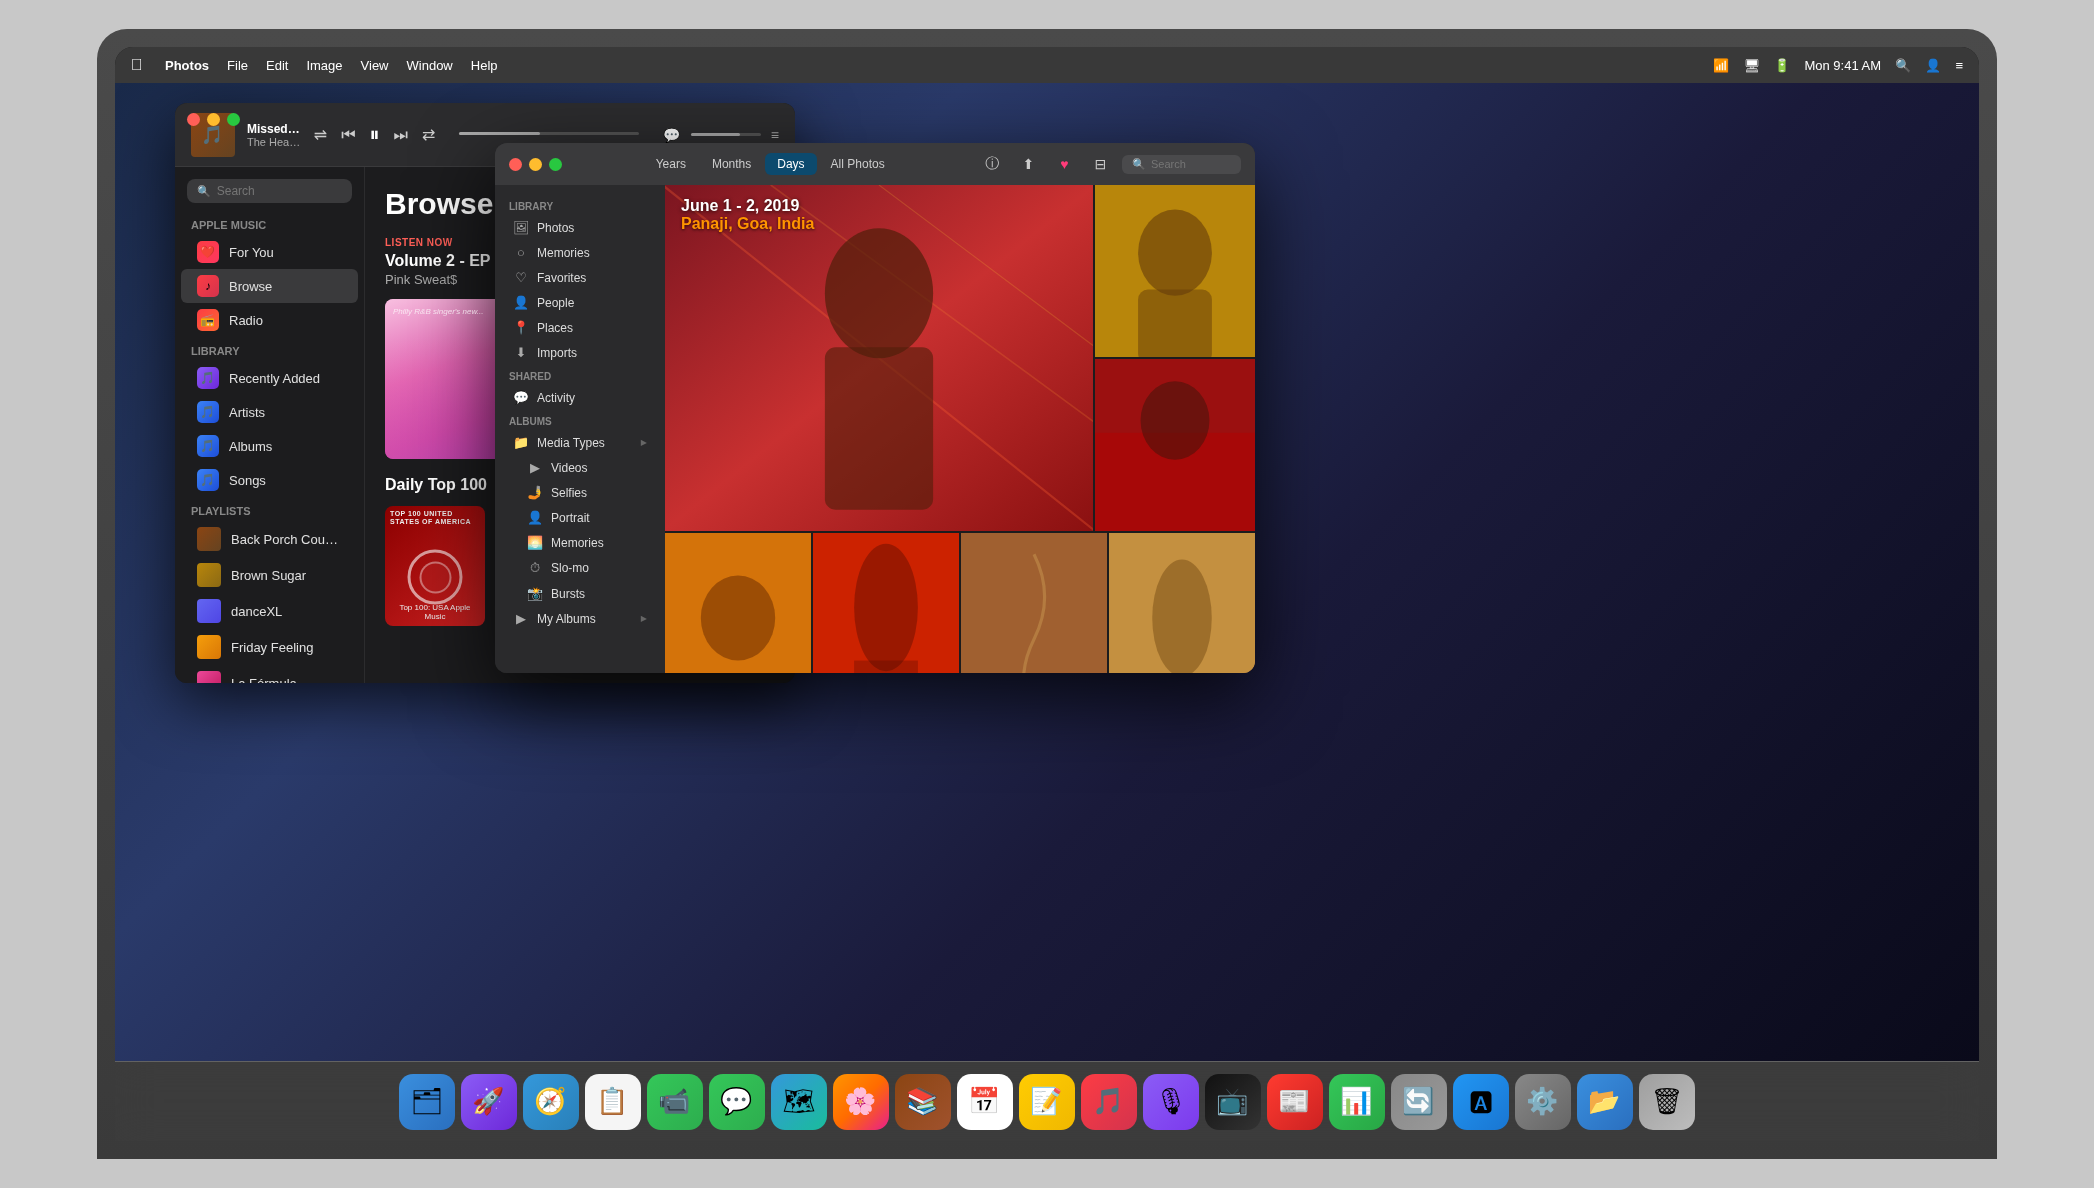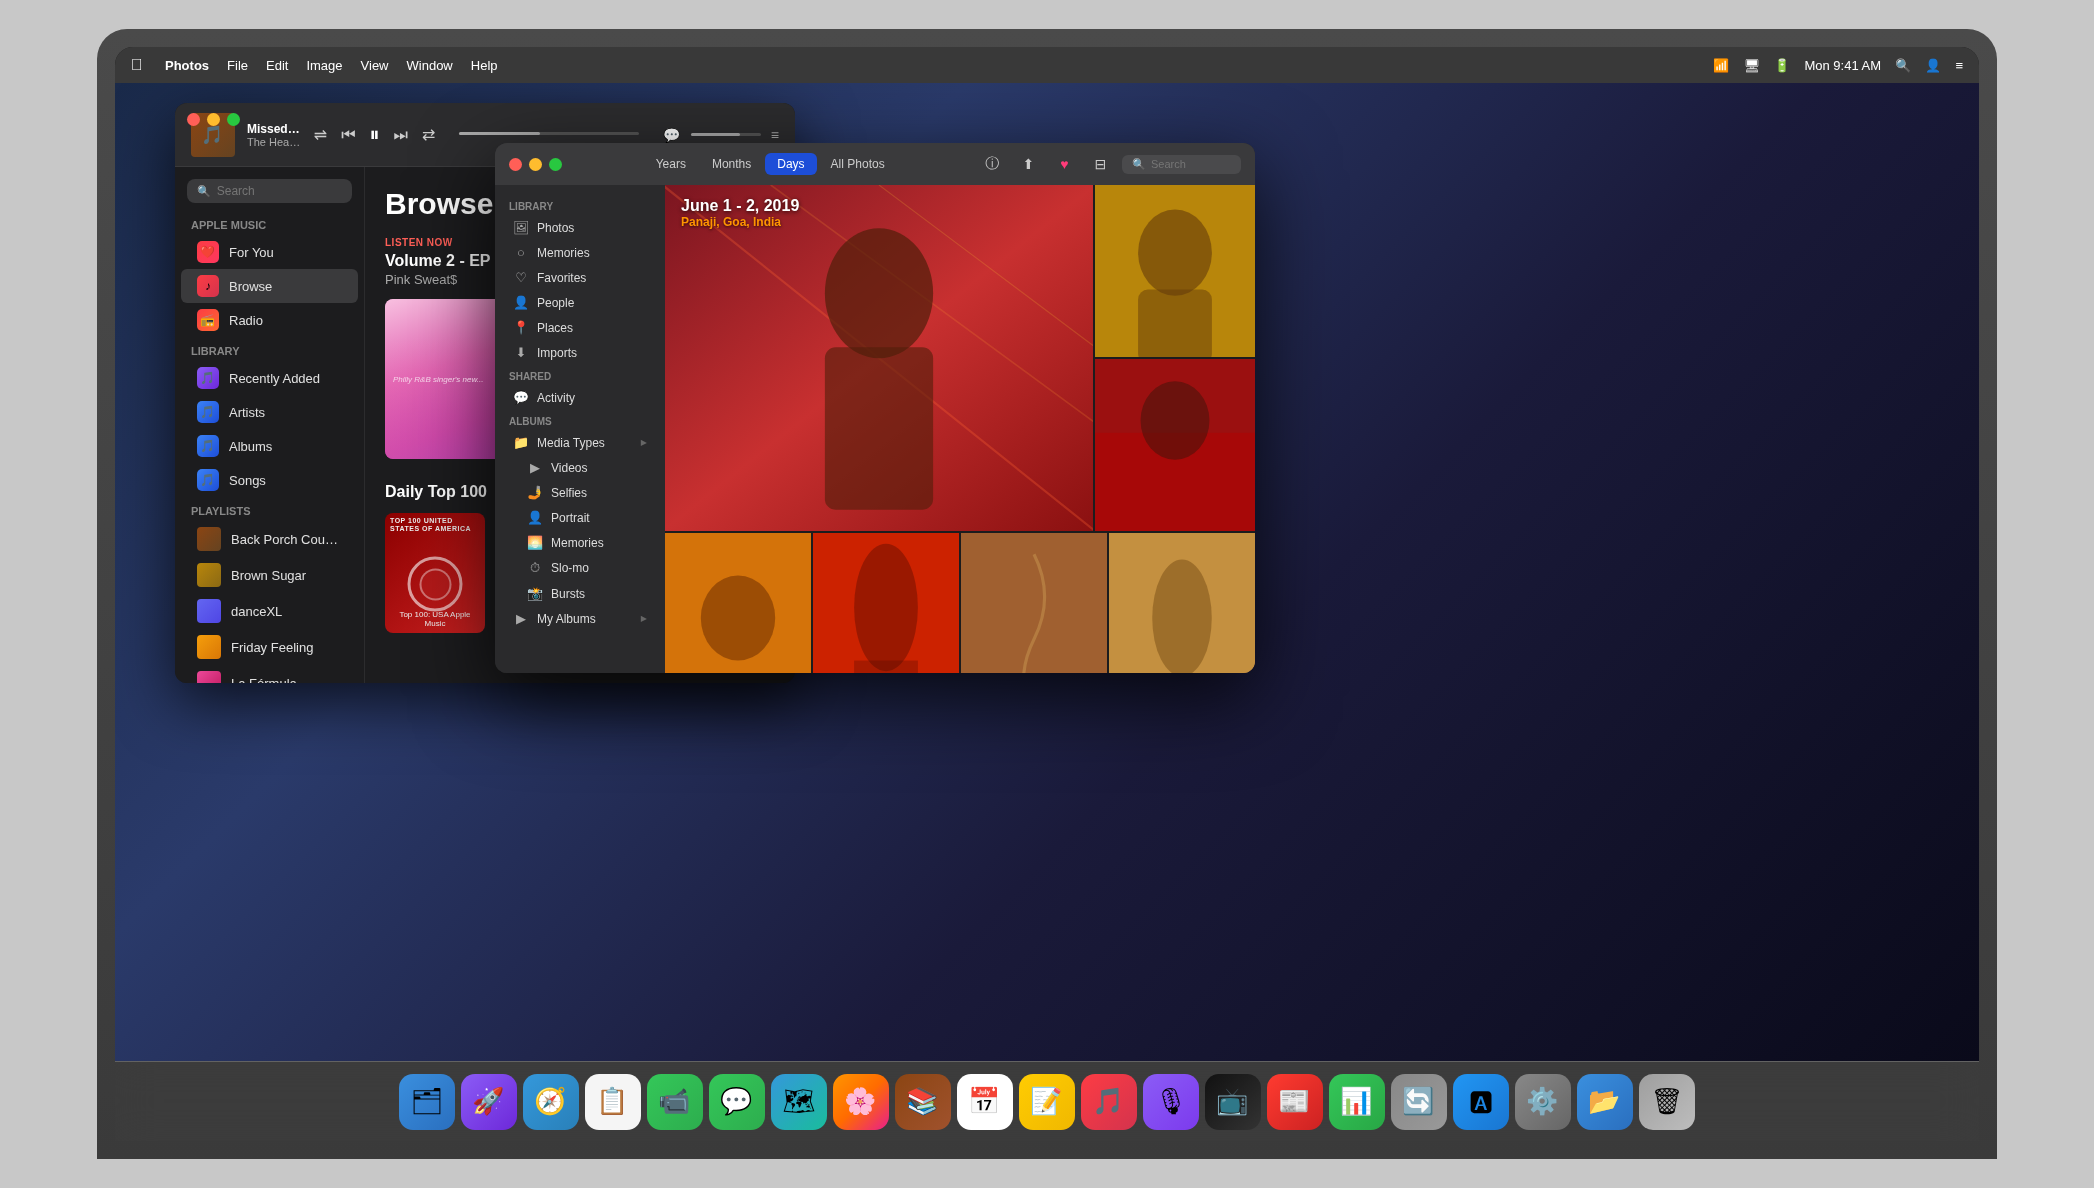--- a/index.html
+++ b/index.html
@@ -315,23 +315,23 @@
     .album-feature-artist {
       font-size: 13px;
       color: #aaa;
       margin-bottom: 12px;
     }
     .album-feature-art {
       width: 170px;
       height: 160px;
       border-radius: 8px;
       background: linear-gradient(135deg, #e8a0d0, #c040a0, #8020a0);
-      margin-bottom: 24px;
-      display: flex;
-      align-items: center;
+      margin-bottom: 17px;
+      display: flex;
+      align-items: flex-start;
       padding: 8px;
       overflow: hidden;
       position: relative;
     }
     .album-feature-art .overlay-text {
       font-size: 9px;
       color: rgba(255,255,255,0.8);
       font-style: italic;
     }
     .daily-top-title {
@@ -413,21 +413,21 @@
       justify-content: center;
     }
     .photos-tab {
       padding: 4px 12px;
       border-radius: 6px;
       font-size: 12px;
       color: #ccc;
       cursor: pointer;
     }
     .photos-tab.active {
-      background: #1d4ed8;
+      background: #0c4a6e;
       color: #fff;
     }
     .photos-toolbar-right {
       display: flex;
       align-items: center;
       gap: 8px;
     }
     .photos-tool-btn {
       width: 28px;
       height: 28px;
@@ -517,21 +517,21 @@
       left: 16px;
       z-index: 2;
     }
     .photos-date-title {
       font-size: 16px;
       font-weight: 700;
       color: #fff;
       text-shadow: 0 1px 4px rgba(0,0,0,0.8);
     }
     .photos-date-subtitle {
-      font-size: 12px;
+      font-size: 16px;
       color: #ff9500;
       font-weight: 600;
       text-shadow: 0 1px 3px rgba(0,0,0,0.7);
     }
 
     
     .dock {
       height: 80px;
       background: rgba(255,255,255,0.15);
       backdrop-filter: blur(20px);

